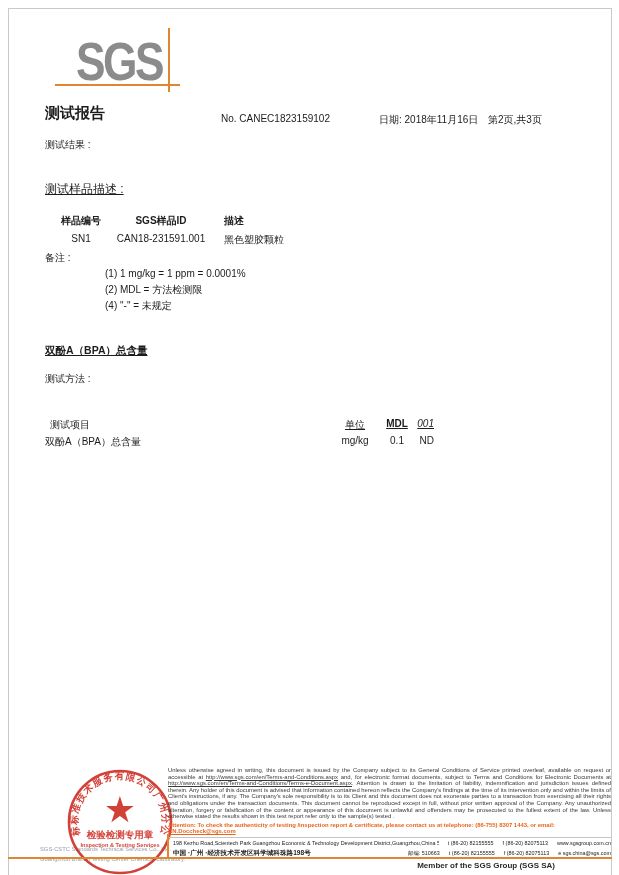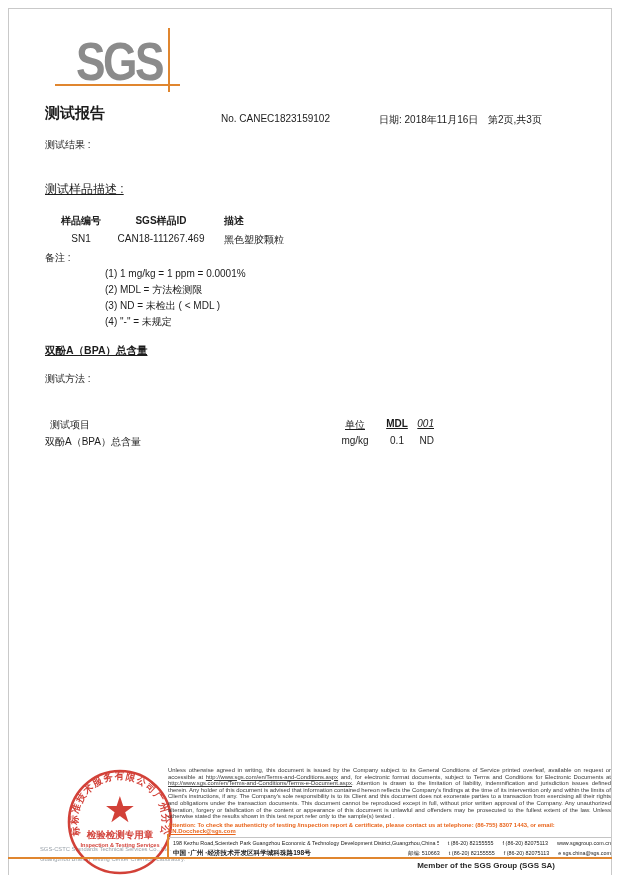--- a/index.html
+++ b/index.html
@@ -89,30 +89,29 @@
   <div class="sample-heading">测试样品描述 :</div>
 
   <div class="sample-table">
     <div class="sm-row sm-head">
       <span class="sm-c1">样品编号</span>
       <span class="sm-c2">SGS样品ID</span>
       <span class="sm-c3">描述</span>
     </div>
     <div class="sm-row">
       <span class="sm-c1">SN1</span>
-      <span class="sm-c2">CAN18-111267.469</span>
+      <span class="sm-c2">CAN18-231591.001</span>
       <span class="sm-c3">黑色塑胶颗粒</span>
     </div>
   </div>
 
   <div class="remarks-label">备注 :</div>
   <div class="remarks">
     <div>(1) 1 mg/kg = 1 ppm = 0.0001%</div>
     <div>(2) MDL = 方法检测限</div>
-    <div>(3) ND = 未检出 ( &lt; MDL )</div>
     <div>(4) "-" = 未规定</div>
   </div>
 
   <div class="analyte-heading">双酚A（BPA）总含量</div>
 
   <div class="method-label">测试方法 :</div>
 
   <div class="result-table">
     <div class="rt-row">
       <span class="rt-item-h">测试项目</span>

